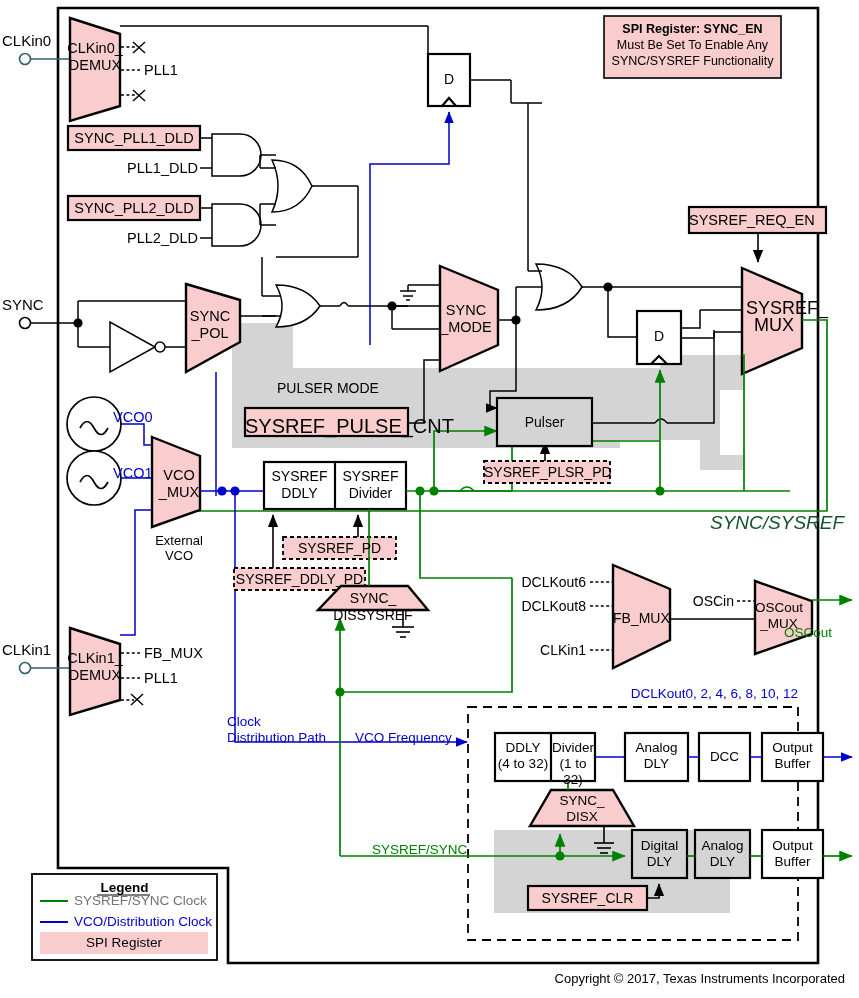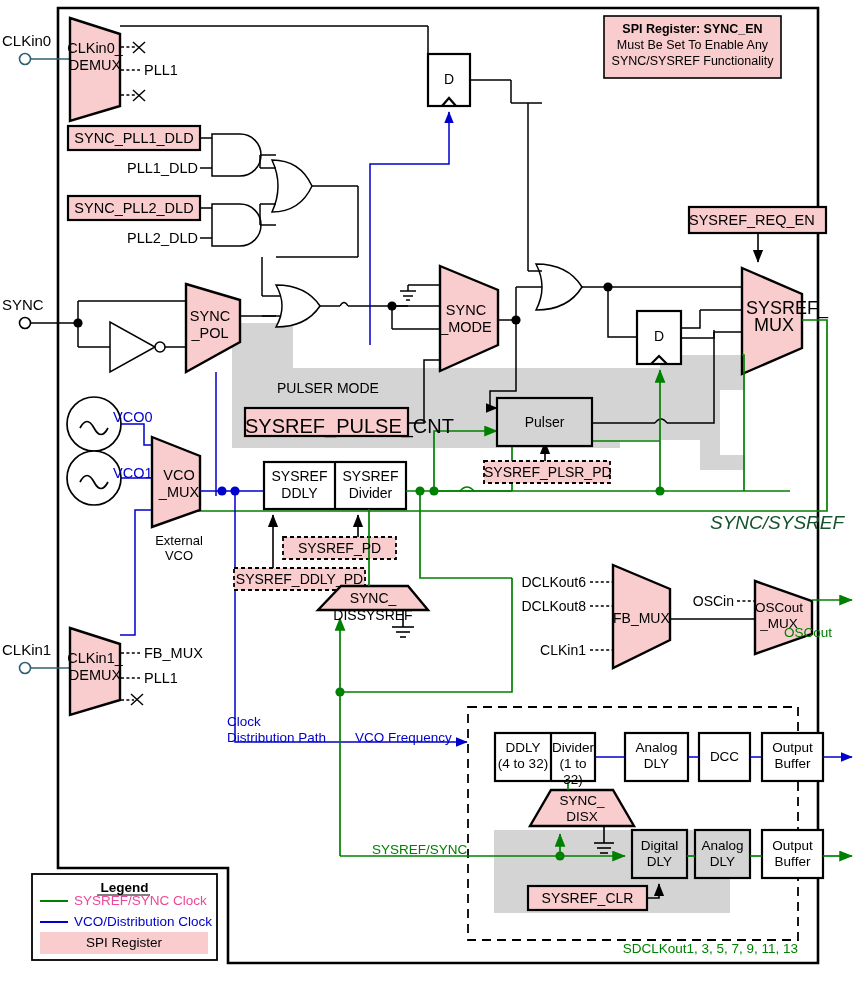--- a/index.html
+++ b/index.html
@@ -389,21 +389,21 @@
   <div style="position:absolute;left:784px;top:625px;font-size:13.5px;color:#008000;">OSCout</div>
 
   <div style="position:absolute;left:710px;top:512px;font-size:19px;color:#14532d;font-style:italic;">SYNC/SYSREF</div>
   <div style="position:absolute;left:372px;top:842px;font-size:13.5px;color:#008000;">SYSREF/SYNC</div>
   <div style="position:absolute;left:227px;top:714px;font-size:13.5px;color:#0000cc;line-height:16px;">
     <div>Clock</div>
     <div>Distribution Path</div>
   </div>
   <div style="position:absolute;left:355px;top:730px;font-size:13.5px;color:#0000cc;">VCO Frequency</div>
 
-  <div style="position:absolute;left:482px;top:941px;width:316px;text-align:right;font-size:13.5px;color:#008000;">SDCLKout1, 3, 5, 7, 9, 11, 13</div>
+  <div style="position:absolute;left:482px;top:686px;width:316px;text-align:right;font-size:13.5px;color:#0000cc;">DCLKout0, 2, 4, 6, 8, 10, 12</div>
 
   <div style="position:absolute;left:495px;top:740px;width:56px;text-align:center;font-size:13.5px;line-height:16px;">
     <div>DDLY</div>
     <div>(4 to 32)</div>
   </div>
   <div style="position:absolute;left:551px;top:740px;width:44px;text-align:center;font-size:13.5px;line-height:16px;">
     <div>Divider</div>
     <div>(1 to 32)</div>
   </div>
   <div style="position:absolute;left:625px;top:740px;width:63px;text-align:center;font-size:13.5px;line-height:16px;">
@@ -429,19 +429,20 @@
     <div>Analog</div>
     <div>DLY</div>
   </div>
   <div style="position:absolute;left:762px;top:838px;width:61px;text-align:center;font-size:13.5px;line-height:16px;">
     <div>Output</div>
     <div>Buffer</div>
   </div>
   <div style="position:absolute;left:528px;top:890px;width:119px;text-align:center;font-size:14px;">SYSREF_CLR</div>
 
   <div style="position:absolute;left:32px;top:880px;width:185px;text-align:center;font-size:13.5px;font-weight:bold;">Legend</div>
-  <div style="position:absolute;left:74px;top:893px;font-size:13.5px;color:#ec4899;">SYSREF/SYNC Clock</div>
+  <div style="position:absolute;left:74px;top:893px;font-size:13.5px;color:#737373;">SYSREF/SYNC Clock</div>
   <div style="position:absolute;left:74px;top:914px;font-size:13.5px;color:#0000cc;">VCO/Distribution Clock</div>
   <div style="position:absolute;left:40px;top:935px;width:168px;text-align:center;font-size:13.5px;color:#000;">SPI Register</div>
 
+  <div style="position:absolute;left:0;top:971px;width:845px;text-align:right;font-size:13px;color:#000;">Copyright © 2017, Texas Instruments Incorporated</div>
 </div>
 
 </div>
 
 </body></html>

